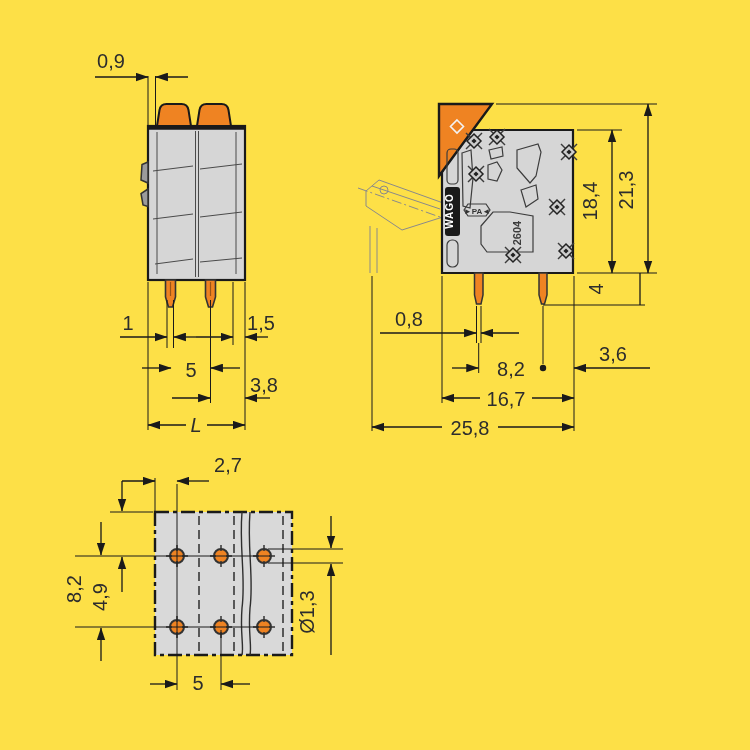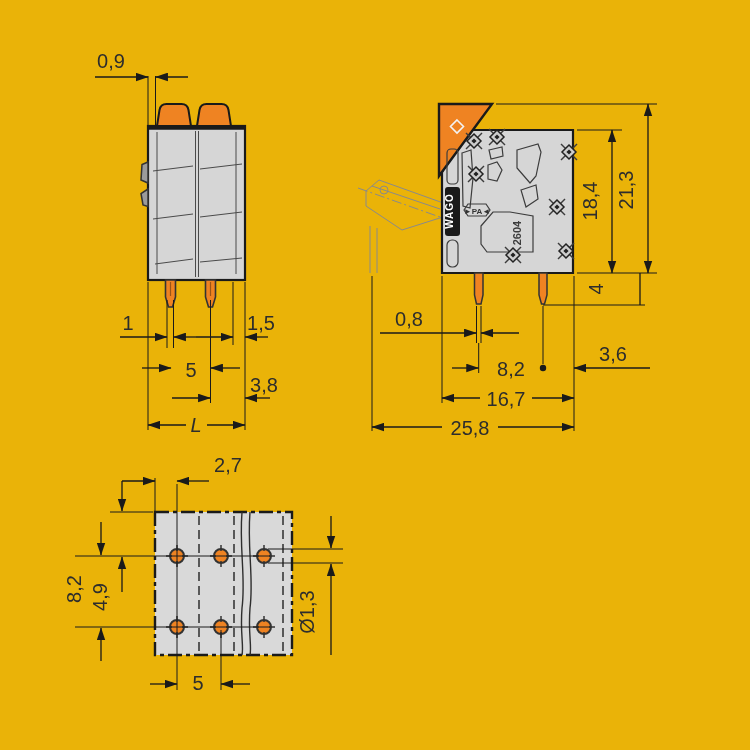--- a/index.html
+++ b/index.html
@@ -1,20 +1,20 @@
 <!DOCTYPE html>
 <html style="--orange: #ef8322; --housing-gray: #d6d6d6; --footprint-gray: #d9d9d9; --line: #1a1a1a; --dim-text: #2d2d2d;"><head>
 <meta charset="utf-8">
 <style>
   :root{
     --orange:#ef8322; --housing-gray:#d6d6d6; --footprint-gray:#d9d9d9;
     --line:#1a1a1a; --dim-text:#2d2d2d; --ghost:#8a8a8a; --tab-gray:#9b9b9b;
   }
   html,body{margin:0;padding:0;background:#fff;}
-  .canvas{position:relative;width:750px;height:750px;background:#eab308;overflow:hidden;}
+  .canvas{position:relative;width:750px;height:750px;background:#fde047;overflow:hidden;}
   svg{position:absolute;left:0;top:0;}
   .ext{stroke:var(--line);stroke-width:1;fill:none;}
   .dim{stroke:var(--line);stroke-width:1.3;fill:none;}
   .outline{stroke:var(--line);stroke-width:2.2;}
   .inner{stroke:#4a4a4a;stroke-width:1;fill:none;}
   .lbl{font-family:"Liberation Sans","DejaVu Sans",sans-serif;font-size:20px;fill:var(--dim-text);}
   .mark{stroke:#3c3c3c;stroke-width:1.2;fill:none;}
 </style>
 </head>
 <body>

